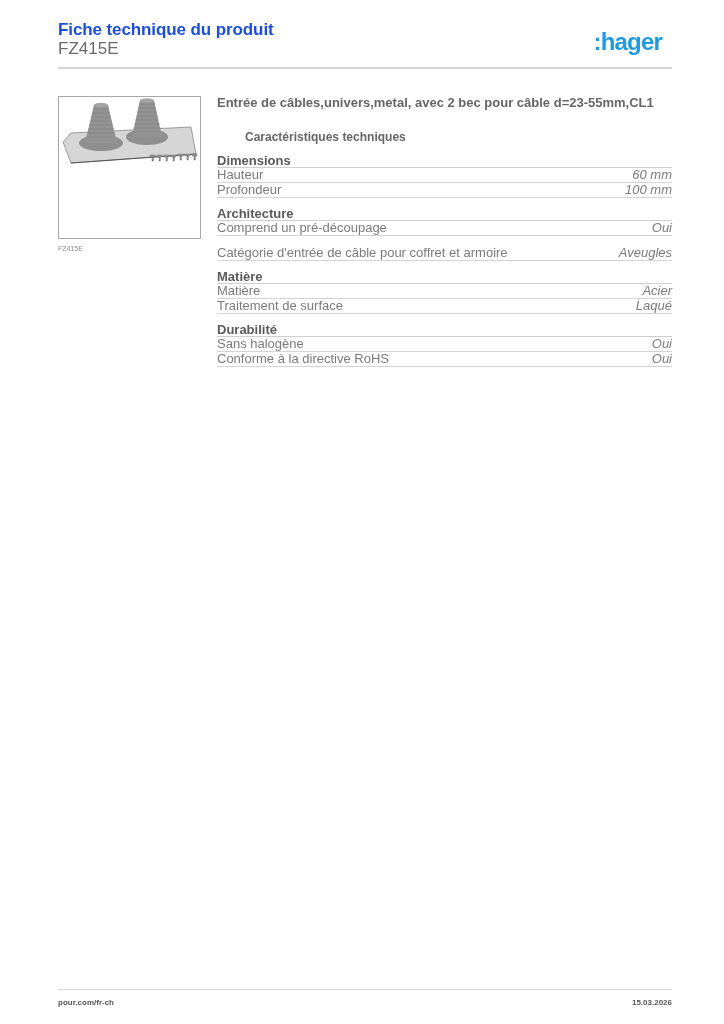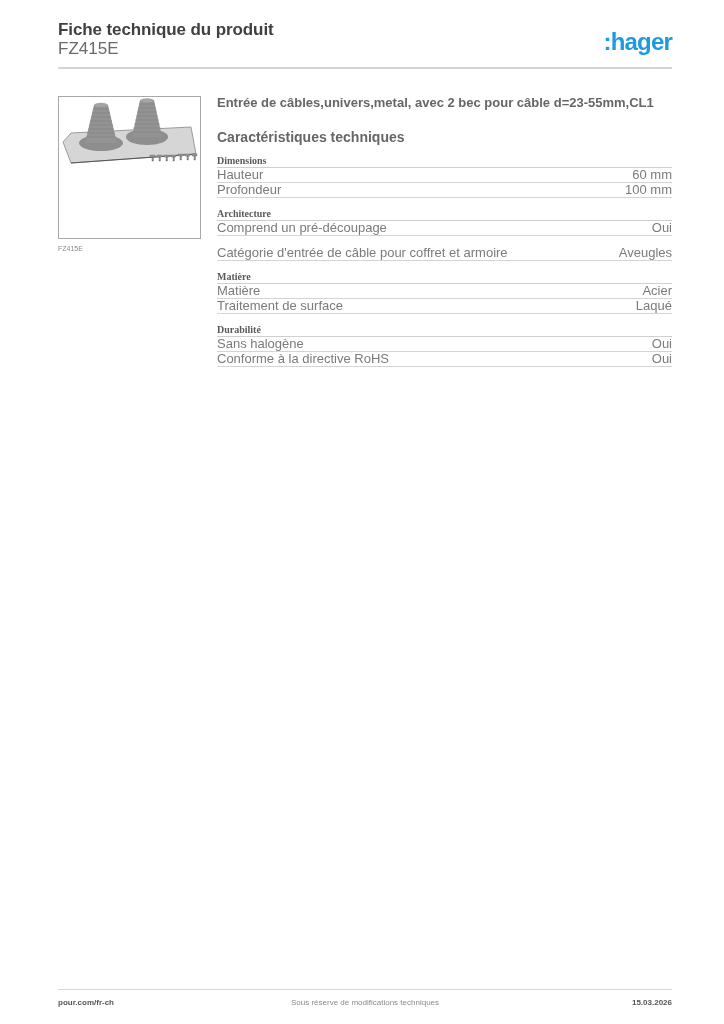--- a/index.html
+++ b/index.html
@@ -1,35 +1,35 @@
 <!DOCTYPE html>
 <html><head>
 <meta charset="utf-8">
 <style>
   * { box-sizing: border-box; margin: 0; padding: 0; }
   html, body { width: 724px; height: 1024px; background: #ffffff; overflow: hidden; }
   body { position: relative; font-family: "Liberation Sans", sans-serif; color: #6f6f6f; }
 
   .header { position: absolute; left: 58px; top: 20px; width: 614px; height: 50px; }
-  .title { position: absolute; left: 0; top: 0; font-size: 17px; font-weight: bold; color: #404040; letter-spacing: -0.1px; }
+  .title { position: absolute; left: 0; top: 0; font-size: 17px; font-weight: bold; color: #1d4ed8; letter-spacing: -0.1px; }
   .subtitle { position: absolute; left: 0; top: 19px; font-size: 17px; color: #6a6a6a; }
-  .logo { position: absolute; right: 0; top: 8px; font-size: 24px; font-weight: bold; color: #1e9be0; letter-spacing: -0.8px; font-family: "Liberation Sans", sans-serif; }
+  .logo { position: absolute; right: 10px; top: 8px; font-size: 24px; font-weight: bold; color: #1e9be0; letter-spacing: -0.8px; font-family: "Liberation Sans", sans-serif; }
   .header-rule { position: absolute; left: 58px; top: 67px; width: 614px; height: 2px; background: #d4d4d4; }
 
   .image-frame { position: absolute; left: 58px; top: 96px; width: 143px; height: 143px; border: 1px solid #a8a8a8; background: #fff; }
   .image-caption { position: absolute; left: 58px; top: 245px; font-size: 7px; color: #8a8a8a; }
 
   .content { position: absolute; left: 217px; top: 97px; width: 455px; }
   .product-desc { font-size: 13px; font-weight: bold; color: #666; height: 14px; line-height: 12px; }
-  .section-title { font-size: 14px; font-weight: bold; color: #666; margin-top: 20px; height: 14px; line-height: 12px; }
+  .section-title { font-size: 12px; font-weight: bold; color: #666; margin-top: 20px; height: 14px; line-height: 12px; margin-left: 28px; }
   .group { margin-top: 10px; }
   .group:first-of-type { margin-top: 12px; }
-  .group-title { font-size: 10px; font-weight: bold; color: #5a5a5a; height: 13px; line-height: 12px; border-bottom: 1.5px solid #cfcfcf; font-family: Liberation Serif, serif; }
+  .group-title { font-size: 13px; font-weight: bold; color: #5a5a5a; height: 13px; line-height: 12px; border-bottom: 1.5px solid #cfcfcf; }
   .row { display: flex; justify-content: space-between; height: 15px; line-height: 14px; font-size: 13px; color: #7b7b7b; border-bottom: 1.5px solid #d4d4d4; }
-  .row .value { text-align: right; }
+  .row .value { text-align: right; font-style: italic; }
 
   .footer-rule { position: absolute; left: 58px; top: 989px; width: 614px; height: 1px; background: #d8d8d8; }
   .footer { position: absolute; left: 58px; top: 998px; width: 614px; height: 14px; font-size: 8px; }
   .footer-left { position: absolute; left: 0; top: 0; font-weight: bold; color: #555; }
   .footer-center { position: absolute; left: 0; right: 0; top: 0; text-align: center; color: #8a8a8a; }
   .footer-right { position: absolute; right: 0; top: 0; font-weight: bold; color: #555; margin-left: 34px; }
 </style>
 </head>
 <body>
 
@@ -147,16 +147,15 @@
     </div>
     <div class="row">
       <span>Conforme à la directive RoHS</span>
       <span class="value">Oui</span>
     </div>
   </div>
 </div>
 
 <div class="footer-rule"></div>
 <div class="footer">
-  <span class="footer-center">Sous réserve de modifications techniques</span>
   <span class="footer-left">pour.com/fr-ch</span>
   <span class="footer-right">15.03.2026</span>
 </div>
 
 </body></html>

